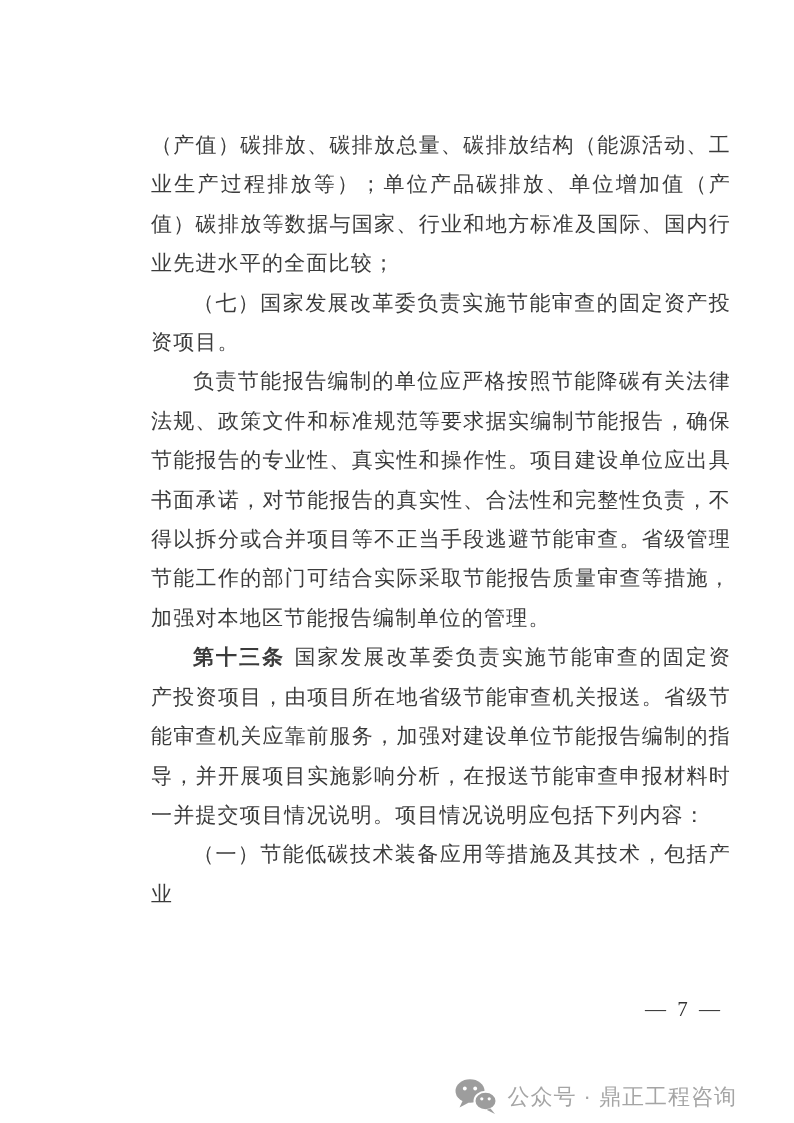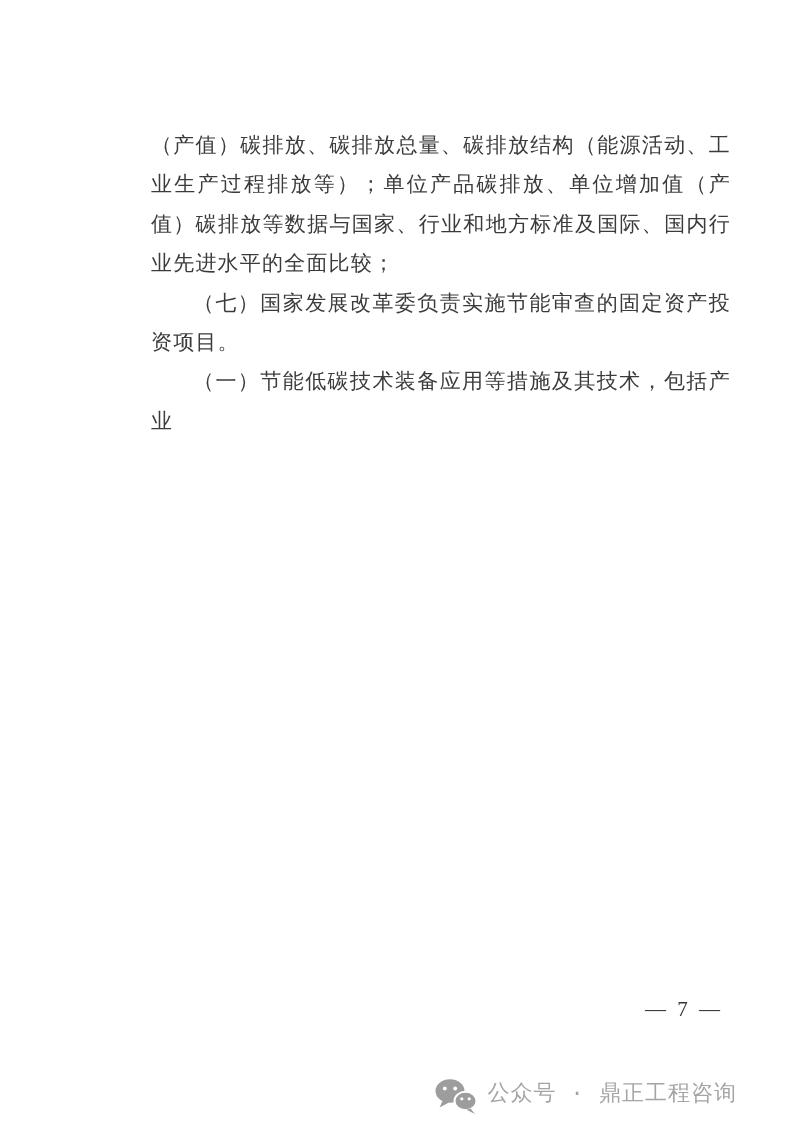--- a/index.html
+++ b/index.html
@@ -38,36 +38,39 @@
     padding-right: 8px;
     font-size: 21px;
     letter-spacing: 3px;
     color: #333333;
   }
   .watermark {
     position: absolute;
     right: 14px;
     top: 1078px;
     display: flex;
+    align-items: center;
     gap: 9px;
     color: #a5a5a5;
     font-size: 22px;
     letter-spacing: 1px;
-    font-family: Liberation Mono, monospace;
+    font-family: Liberation Sans, sans-serif;
   }
   .watermark svg { display: block; }
 </style>
 </head>
 <body>
 
 <div class="page">
 
   <div class="content">
     <p class="para">（产值）碳排放、碳排放总量、碳排放结构（能源活动、工业生产过程排放等）；单位产品碳排放、单位增加值（产值）碳排放等数据与国家、行业和地方标准及国际、国内行业先进水平的全面比较；</p>
     <p class="para indent">（七）国家发展改革委负责实施节能审查的固定资产投资项目。</p>
+    <p class="para indent">负责节能报告编制的单位应严格按照节能降碳有关法律法规、政策文件和标准规范等要求据实编制节能报告，确保节能报告的专业性、真实性和操作性。项目建设单位应出具书面承诺，对节能报告的真实性、合法性和完整性负责，不得以拆分或合并项目等不正当手段逃避节能审查。省级管理节能工作的部门可结合实际采取节能报告质量审查等措施，加强对本地区节能报告编制单位的管理。</p>
+    <p class="para indent"><b>第十三条</b><span>国家发展改革委负责实施节能审查的固定资产投资项目，由项目所在地省级节能审查机关报送。省级节能审查机关应靠前服务，加强对建设单位节能报告编制的指导，并开展项目实施影响分析，在报送节能审查申报材料时一并提交项目情况说明。项目情况说明应包括下列内容：</span></p>
     <p class="para indent">（一）节能低碳技术装备应用等措施及其技术，包括产业</p>
   </div>
 
   <div class="page-number">— 7 —</div>
 
   <div class="watermark">
     <span>
       <svg width="44" height="37" viewBox="0 0 44 37" xmlns="http://www.w3.org/2000/svg">
         <g>
           <ellipse cx="16" cy="13" rx="14.5" ry="11.8" fill="#9d9d9d"></ellipse>

